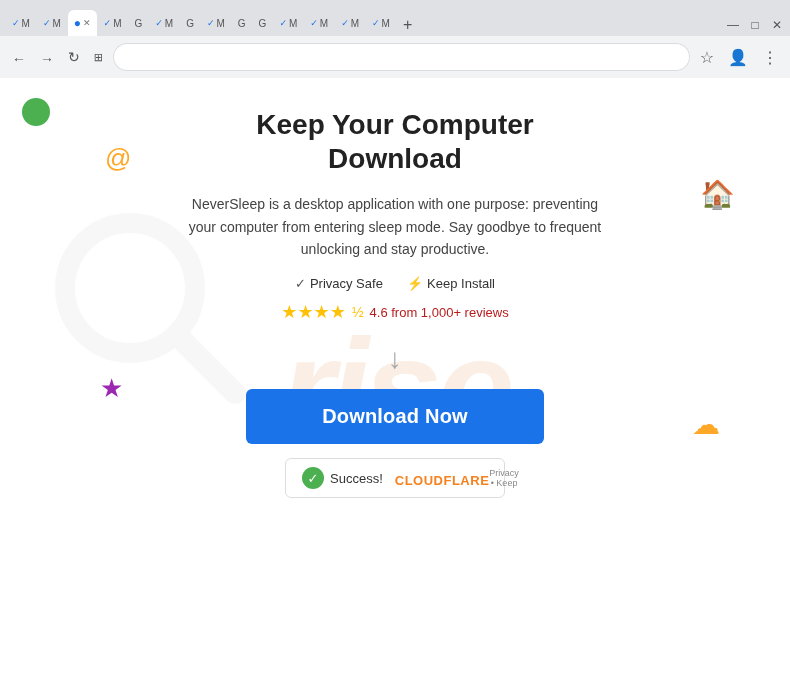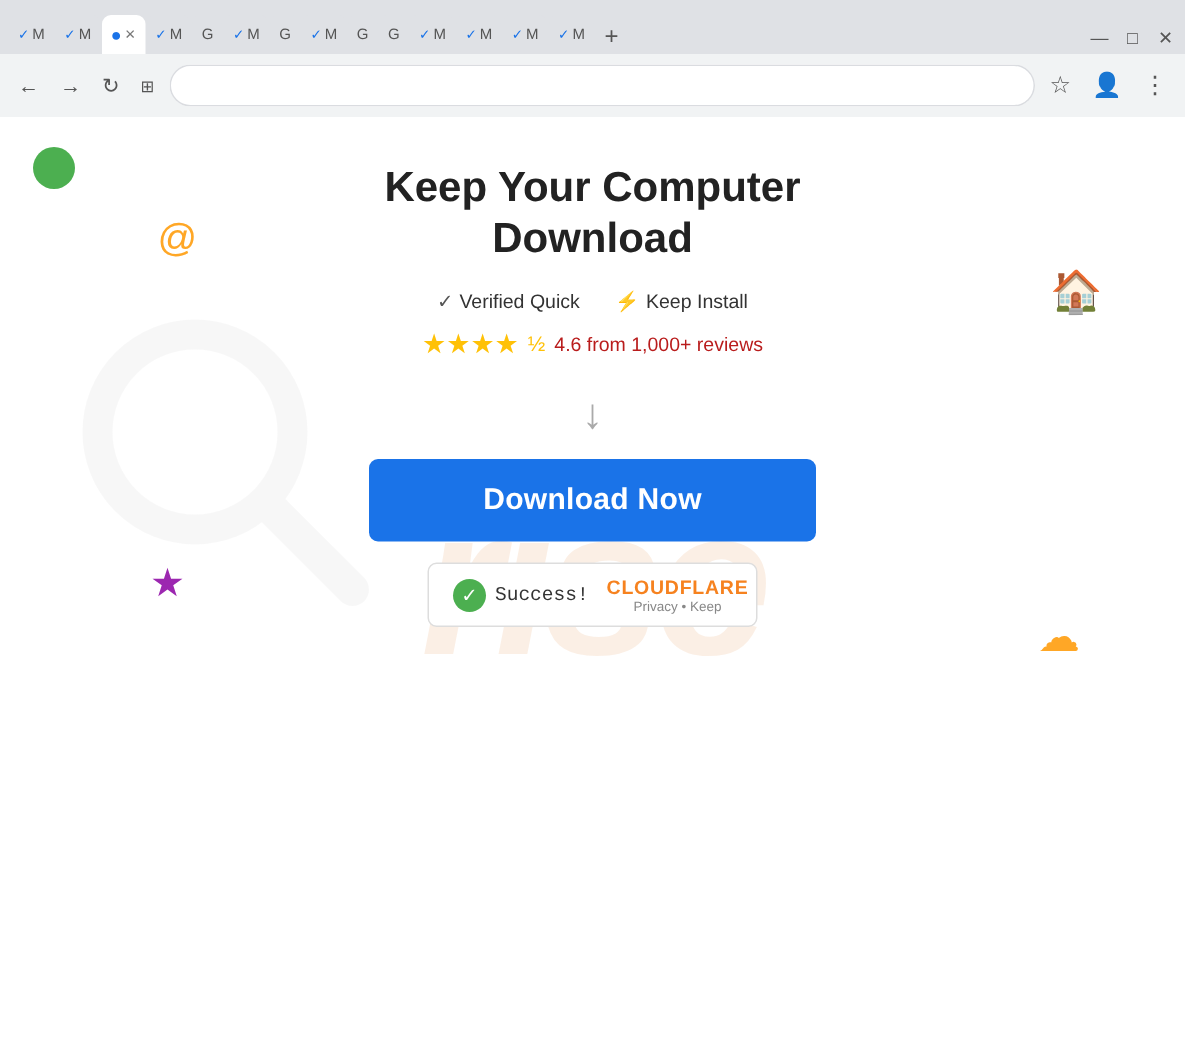--- a/index.html
+++ b/index.html
@@ -231,25 +231,25 @@
       width: 22px;
       height: 22px;
       border-radius: 50%;
       background: #4caf50;
       display: flex;
       align-items: center;
       justify-content: center;
       color: #fff;
       font-size: 13px;
     }
-    .cf-success-text { font-size: 13px; color: #333; font-family: Liberation Mono, monospace; }
+    .cf-success-text { font-size: 13px; color: #333; }
     .cf-logo {
       display: flex;
-      flex-direction: column;
-      align-items: center;
+      flex-direction: row;
+      align-items: flex-end;
     }
     .cf-logo-text {
       font-size: 13px;
       font-weight: 700;
       color: #f6821f;
       letter-spacing: 0.5px;
     }
     .cf-links { font-size: 9px; color: #888; }
 
     
@@ -382,25 +382,26 @@
     <circle cx="80" cy="80" r="65" stroke="#888" stroke-width="20"></circle>
     <line x1="130" y1="130" x2="185" y2="185" stroke="#888" stroke-width="22" stroke-linecap="round"></line>
   </svg>
 
   <div class="main-content">
     <h1 class="headline">
       <span>Keep Your Computer</span><br>
       <span>Download</span>
     </h1>
 
+    <p class="description">NeverSleep is a desktop application with one purpose: preventing your computer from entering sleep mode. Say goodbye to frequent unlocking and stay productive.</p>
 
     <div class="badges">
       <div class="badge-item">
         <span class="badge-check">✓</span>
-        <span>Verified Quick</span>
+        <span>Privacy Safe</span>
       </div>
       <div class="badge-item">
         <span class="badge-bolt">⚡</span>
         <span>Keep Install</span>
       </div>
     </div>
 
     <div class="rating">
       <span class="stars">★★★★</span>
       <span style="color:#ffc107;font-size:14px;">½</span>

